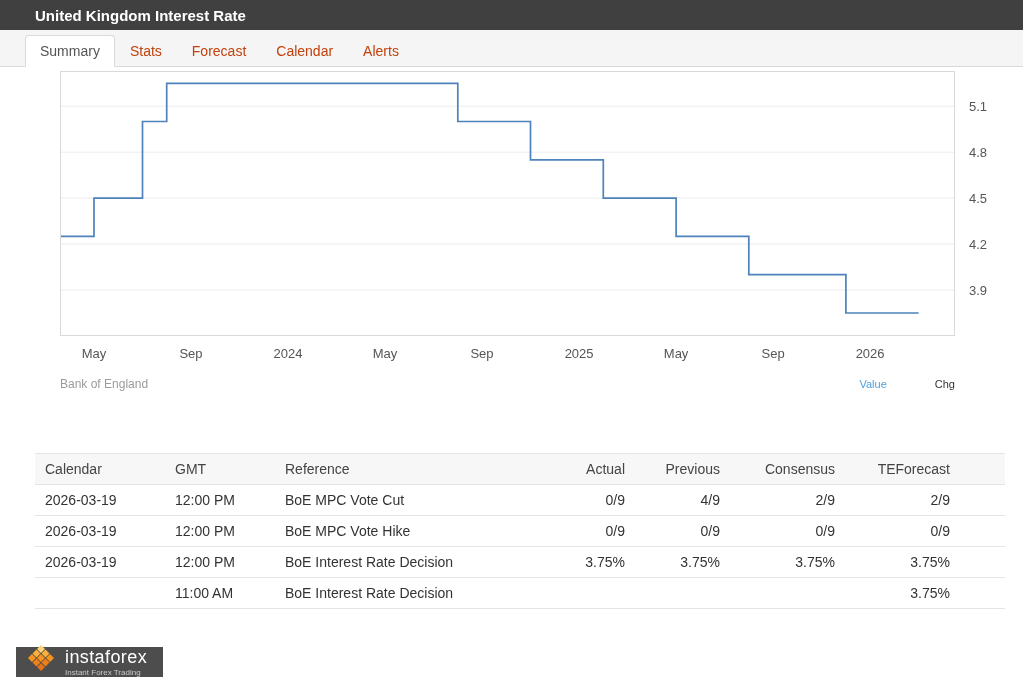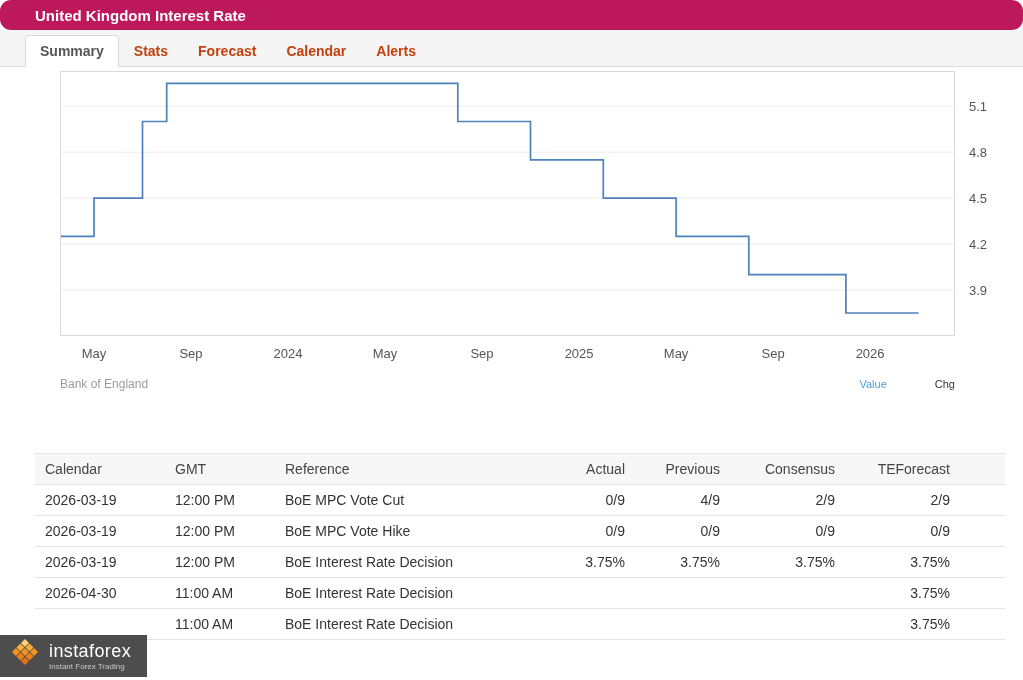--- a/index.html
+++ b/index.html
@@ -7,21 +7,21 @@
   body {
     width:1023px; height:680px; overflow:hidden; position:relative;
     background:#fff; font-family:"Liberation Sans", sans-serif; color:#333;
   }
   .header {
     height:30px; display:flex; align-items:center; padding-left:35px;
     background:#2b6dad; color:#fff; font-weight:bold; font-size:15px;
   }
   .tabbar {
     height:37px; background:#f5f5f5; border-bottom:1px solid #d9d9d9;
-    display:flex; align-items:flex-end; padding:6px 0 0 25px;font-weight:bold;
+    display:flex; align-items:flex-end; padding:6px 0 0 25px;
   }
   .tab {
     padding:8px 14px; font-size:14px; color:#c2410c; cursor:pointer;
     border:1px solid transparent; border-radius:4px 4px 0 0; margin-bottom:-1px;
     display:flex; align-items:center; gap:6px; line-height:1;
   }
   .tab.active { background:#fff; border-color:#d9d9d9; border-bottom-color:#fff; color:#555; }
   .caret-icon {
     display:inline-block; width:0; height:0; margin-left:2px;
     border-left:4px solid transparent; border-right:4px solid transparent;
@@ -43,39 +43,39 @@
   th, td {
     font-weight:normal; text-align:left; padding:7px 10px;
     border-bottom:1px solid #e4e4e4; overflow:hidden; white-space:nowrap;
   }
   thead th { border-top:1px solid #e4e4e4; color:#444; }
   th.num, td.num { text-align:right;margin-top:36px; }
   th:last-child, td:last-child { padding-right:55px; }
   col.c1{width:130px} col.c2{width:110px} col.c3{width:280px}
   col.c4{width:80px} col.c5{width:95px} col.c6{width:115px} col.c7{width:160px}
   .watermark {
-    position:absolute; left:0; bottom:3px; height:42px;
+    position:absolute; left:16px; bottom:3px; height:30px;
     background:rgba(62,62,62,0.92); display:flex; align-items:center;
     gap:9px; padding:4px 16px 4px 8px;
   }
   .wm-logo {
     width:30px; height:30px; display:grid;
     grid-template-columns:repeat(3,7px); grid-auto-rows:7px; gap:1px;
     transform:rotate(45deg) scale(0.8); transform-origin:center;
     margin-left:2px;
   }
   .wm-logo span { display:block; }
   .wm-text { display:flex; flex-direction:column; line-height:1; }
   .wm-name { color:#fff; font-size:18px; letter-spacing:0.4px; }
   .wm-tag { color:#c9c9c9; font-size:8px; margin-top:3px; }
 </style>
 </head>
 <body>
 
-<div class="header" style="background: #be185d; border-radius: 11px;">
+<div class="header" style="background: #404040;">
   <span>United Kingdom Interest Rate</span>
 </div>
 
 <div class="tabbar" id="tabbar">
     <div class="tab active">
       <span>Summary</span>
     </div>
     <div class="tab">
       <span>Stats</span>
     </div>
@@ -168,29 +168,20 @@
         <tr>
           <td>2026-03-19</td>
           <td>12:00 PM</td>
           <td>BoE Interest Rate Decision</td>
           <td class="num">3.75%</td>
           <td class="num">3.75%</td>
           <td class="num">3.75%</td>
           <td class="num">3.75%</td>
         </tr>
         <tr>
-          <td>2026-04-30</td>
-          <td>11:00 AM</td>
-          <td>BoE Interest Rate Decision</td>
-          <td class="num"></td>
-          <td class="num"></td>
-          <td class="num"></td>
-          <td class="num">3.75%</td>
-        </tr>
-        <tr>
           <td></td>
           <td>11:00 AM</td>
           <td>BoE Interest Rate Decision</td>
           <td class="num"></td>
           <td class="num"></td>
           <td class="num"></td>
           <td class="num">3.75%</td>
         </tr>
       </tbody>
   </table>

